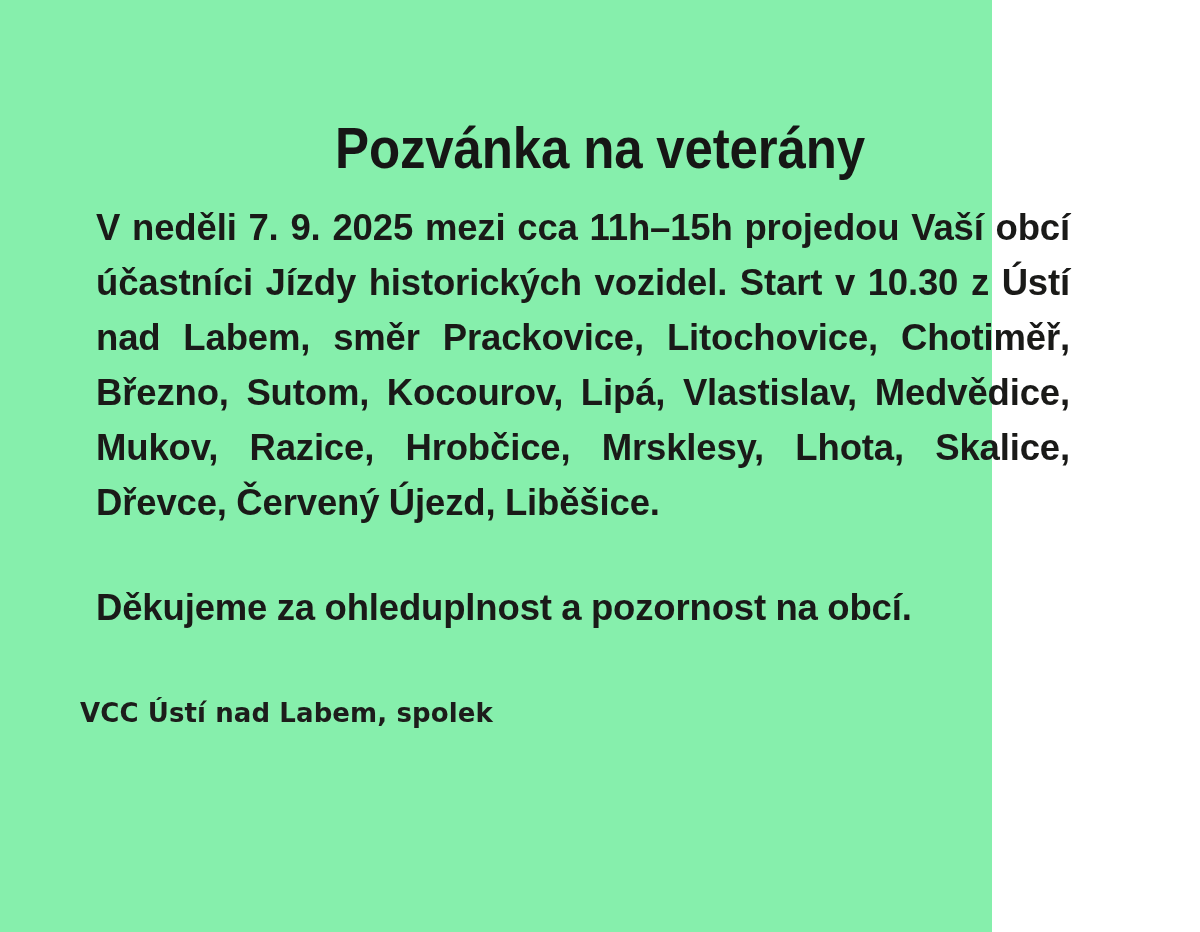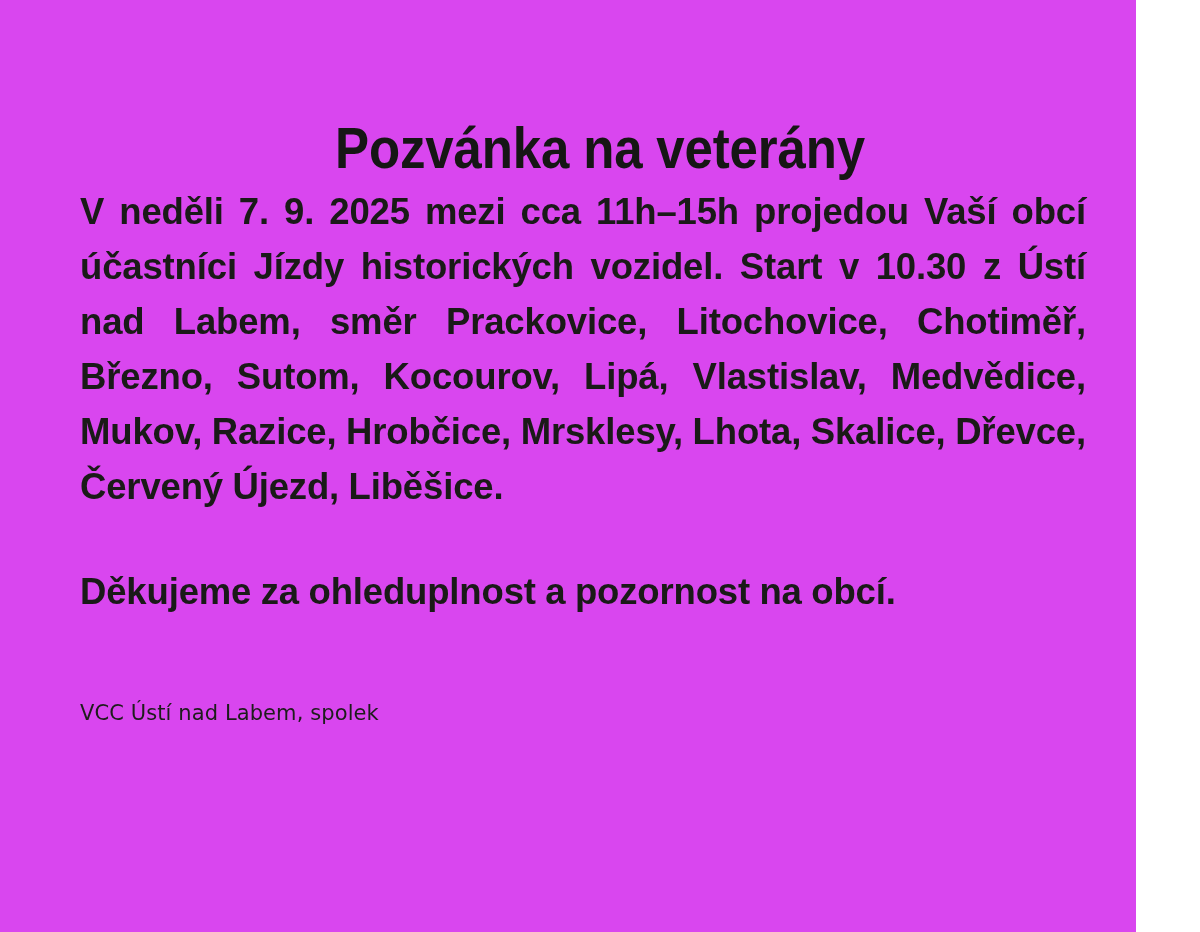--- a/index.html
+++ b/index.html
@@ -12,23 +12,23 @@
     width: 1200px;
     height: 932px;
     background: #ffffff;
     font-family: "Liberation Sans", "DejaVu Sans", sans-serif;
     color: #1a1a18;
     overflow: hidden;
   }
 
   .page {
     position: relative;
-    width: 1136px;
+    width: 992px;
     height: 932px;
-    background: #d946ef;
+    background: #86efac;
     box-sizing: border-box;
   }
 
   
   .doc-title {
     position: absolute;
     left: 0;
     top: 78px;
     width: 1200px;
     text-align: center;
@@ -45,21 +45,21 @@
 
   
   .body-block {
     position: absolute;
     left: 80px;
     top: 184px;
     width: 1006px;
   }
 
   .body-para {
-    margin: 0;
+    margin: 16px;
     font-family: "Liberation Sans", "DejaVu Sans", sans-serif;
     font-weight: 700;
     font-size: 36.5px;
     line-height: 55px;
     color: #1a1a18;
     text-align: justify;
     text-justify: inter-word;
     letter-spacing: -0.15px;
     word-spacing: -0.5px;
   }
@@ -73,22 +73,22 @@
     margin-top: 50px;
     text-align: left;
   }
 
   
   .signature {
     position: absolute;
     left: 80px;
     top: 700px;
     font-family: "DejaVu Sans", "Liberation Sans", sans-serif;
-    font-weight: 400;
-    font-size: 21px;
+    font-weight: 700;
+    font-size: 26px;
     line-height: 26px;
     color: #1d1d1b;
     letter-spacing: 0.1px;
     white-space: nowrap;
   }
 </style>
 </head>
 <body>
 
 <div class="page">

